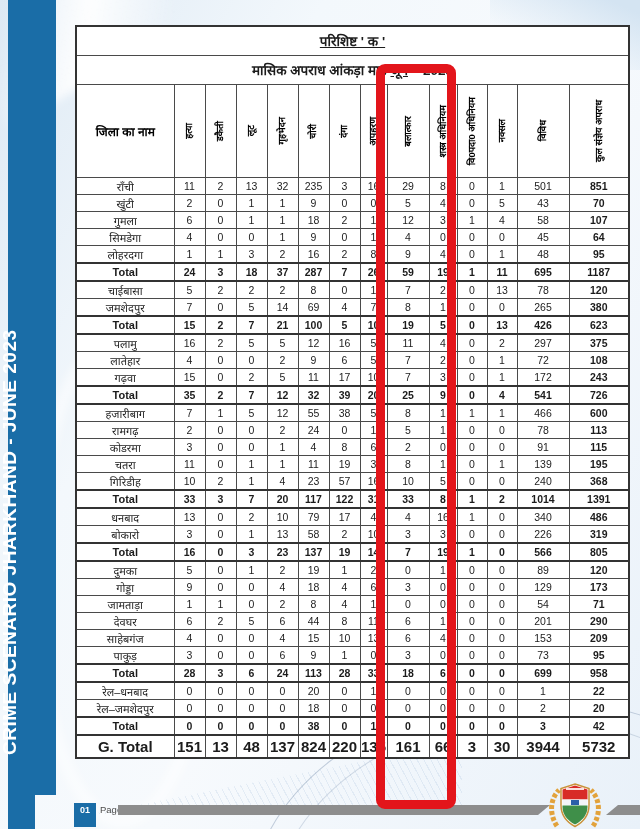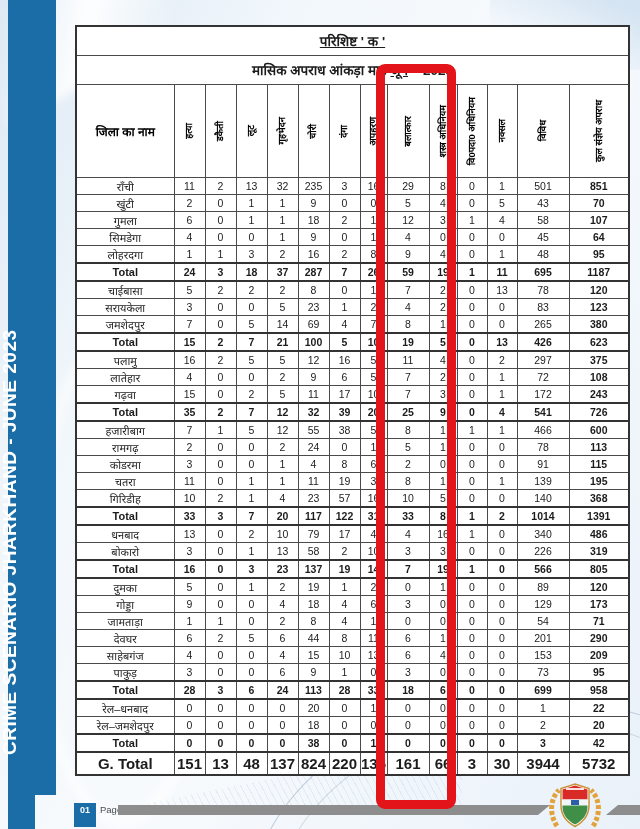--- a/index.html
+++ b/index.html
@@ -249,36 +249,20 @@
           <td>0</td>
           <td>1</td>
           <td>7</td>
           <td>2</td>
           <td>0</td>
           <td>13</td>
           <td>78</td>
           <td>120</td>
         </tr>
         <tr class="data-row">
-          <td class="district">सरायकेला</td>
-          <td>3</td>
-          <td>0</td>
-          <td>0</td>
-          <td>5</td>
-          <td>23</td>
-          <td>1</td>
-          <td>2</td>
-          <td>4</td>
-          <td>2</td>
-          <td>0</td>
-          <td>0</td>
-          <td>83</td>
-          <td>123</td>
-        </tr>
-        <tr class="data-row">
           <td class="district">जमशेदपुर</td>
           <td>7</td>
           <td>0</td>
           <td>5</td>
           <td>14</td>
           <td>69</td>
           <td>4</td>
           <td>7</td>
           <td>8</td>
           <td>1</td>
@@ -437,21 +421,21 @@
           <td>2</td>
           <td>1</td>
           <td>4</td>
           <td>23</td>
           <td>57</td>
           <td>16</td>
           <td>10</td>
           <td>5</td>
           <td>0</td>
           <td>0</td>
-          <td>140</td>
+          <td>240</td>
           <td>368</td>
         </tr>
         <tr class="total-row">
           <td class="district">Total</td>
           <td>33</td>
           <td>3</td>
           <td>7</td>
           <td>20</td>
           <td>117</td>
           <td>122</td>

